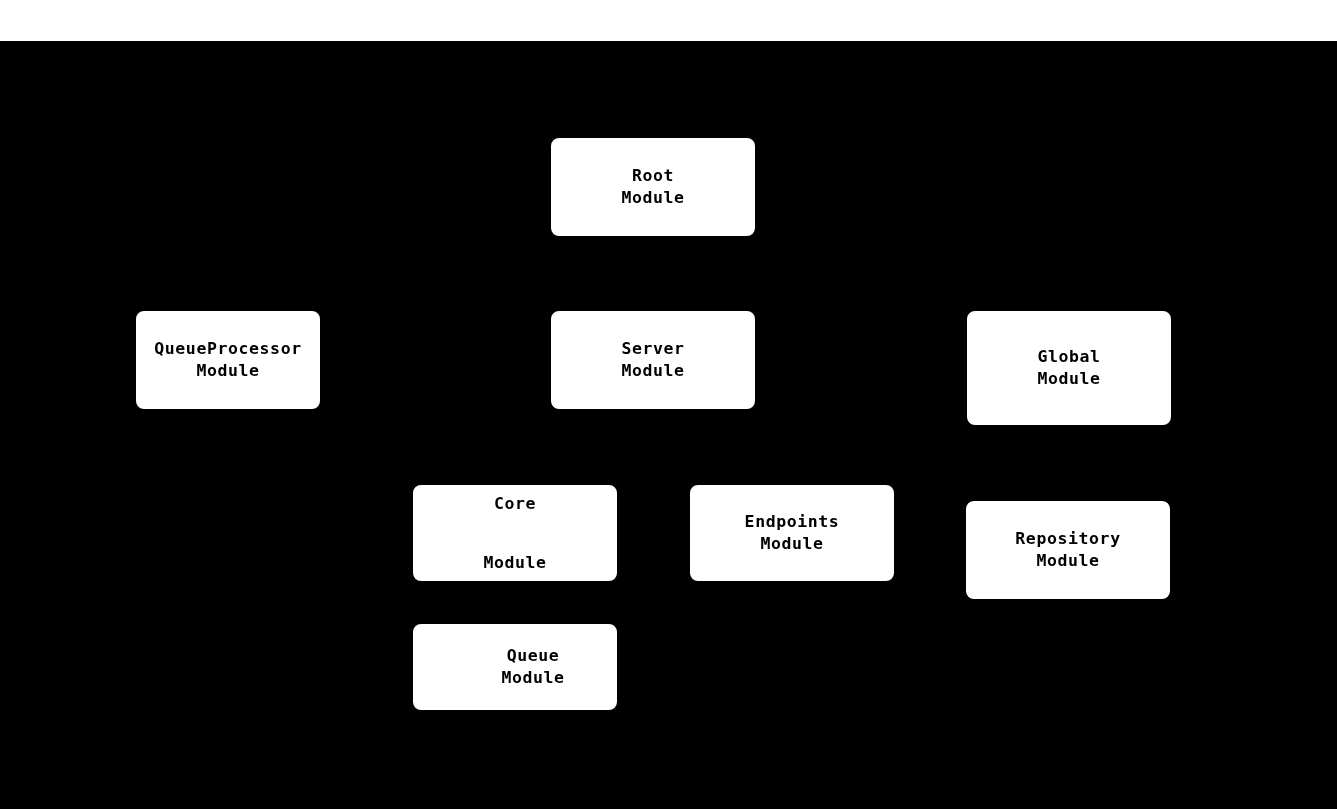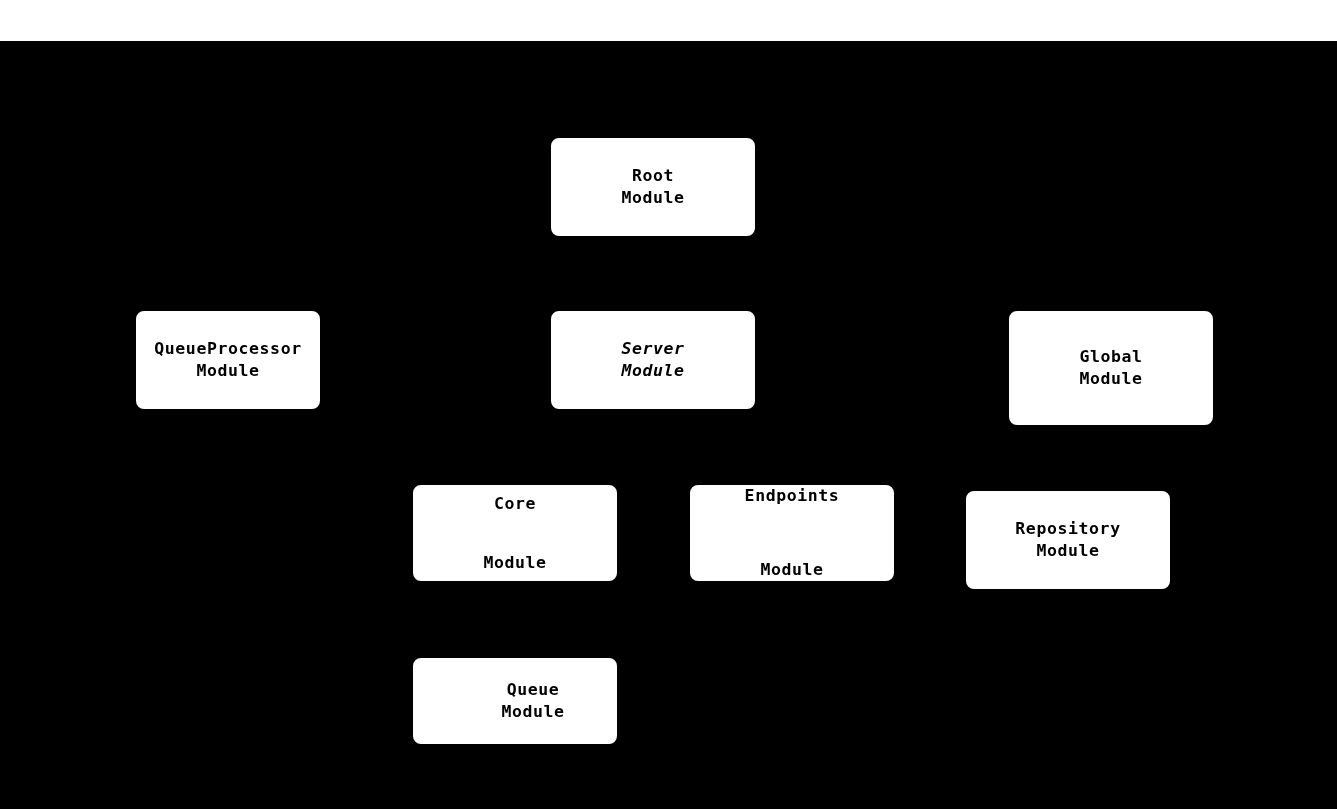--- a/index.html
+++ b/index.html
@@ -71,37 +71,37 @@
       <polygon points="503,595 527,595 515,612" fill="#000000"></polygon>
     </svg>
 <div class="node" style="left: 548px; top: 94px; width: 210px; height: 104px;">
       <div class="node-line">Root</div>
       <div class="node-line">Module</div>
     </div>
     <div class="node" style="left: 133px; top: 267px; width: 190px; height: 104px;">
       <div class="node-line">QueueProcessor</div>
       <div class="node-line">Module</div>
     </div>
-    <div class="node" style="left: 548px; top: 267px; width: 210px; height: 104px; font-style: italic;">
+    <div class="node" style="left: 548px; top: 267px; width: 210px; height: 104px;">
       <div class="node-line">Server</div>
       <div class="node-line">Module</div>
     </div>
-    <div class="node" style="left: 1006px; top: 267px; width: 210px; height: 120px;">
+    <div class="node" style="left: 964px; top: 267px; width: 210px; height: 120px;">
       <div class="node-line">Global</div>
       <div class="node-line">Module</div>
     </div>
     <div class="node" style="left: 410px; top: 441px; width: 210px; height: 102px; gap: 37px;">
       <div class="node-line">Core</div>
       <div class="node-line">Module</div>
     </div>
-    <div class="node" style="left: 687px; top: 441px; width: 210px; height: 102px; justify-content: space-between;">
+    <div class="node" style="left: 687px; top: 441px; width: 210px; height: 102px;">
       <div class="node-line">Endpoints</div>
       <div class="node-line">Module</div>
     </div>
-    <div class="node" style="left: 963px; top: 447px; width: 210px; height: 104px;">
+    <div class="node" style="left: 963px; top: 457px; width: 210px; height: 104px;">
       <div class="node-line">Repository</div>
       <div class="node-line">Module</div>
     </div>
-    <div class="node" style="left: 410px; top: 614px; width: 210px; height: 92px; padding-left: 36px;">
+    <div class="node" style="left: 410px; top: 580px; width: 210px; height: 92px; padding-left: 36px;">
       <div class="node-line">Queue</div>
       <div class="node-line">Module</div>
     </div>
   </div>
 
 </body></html>

